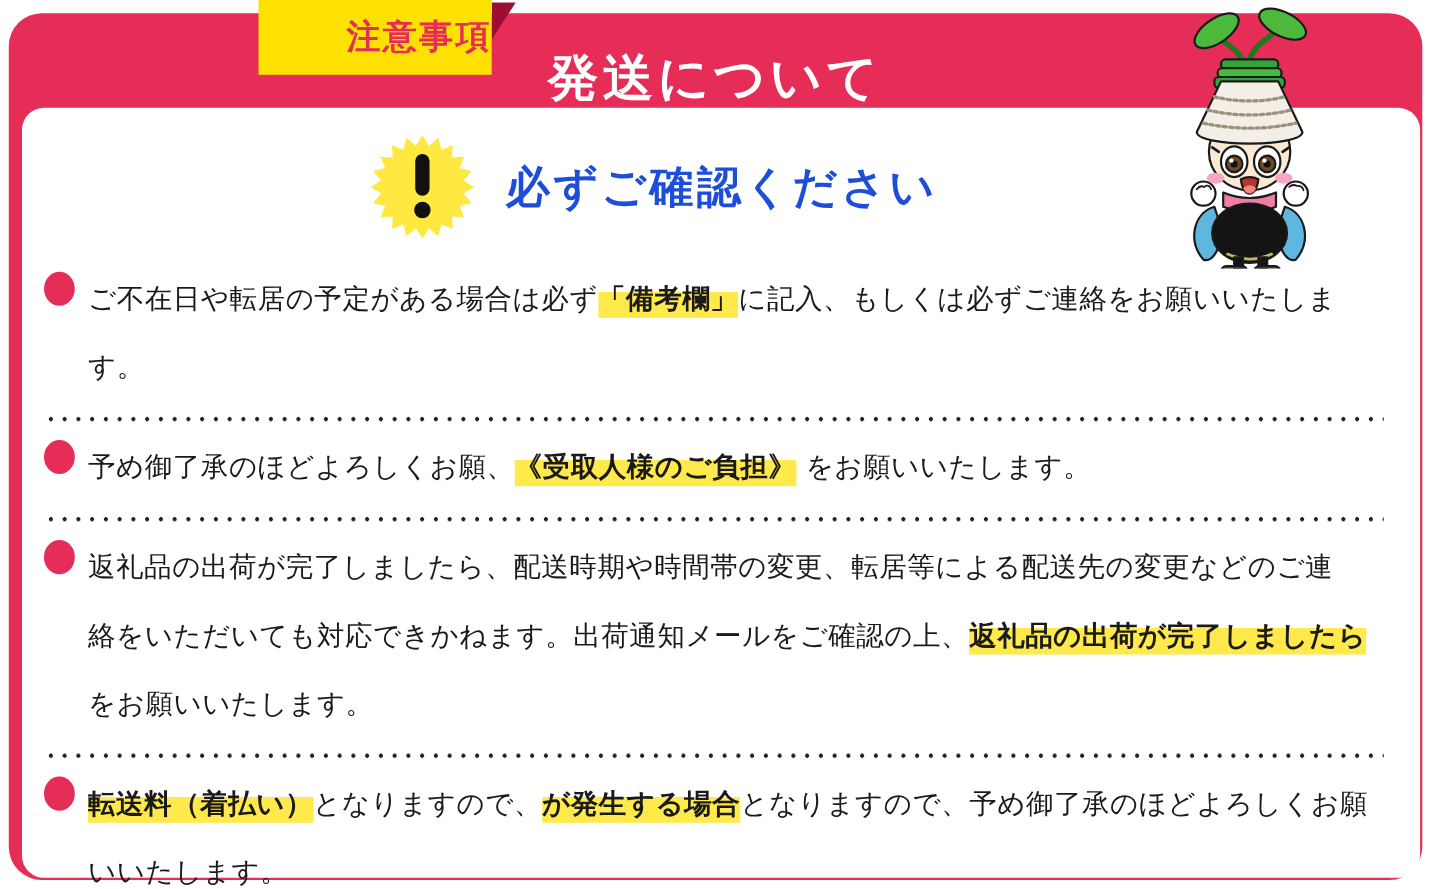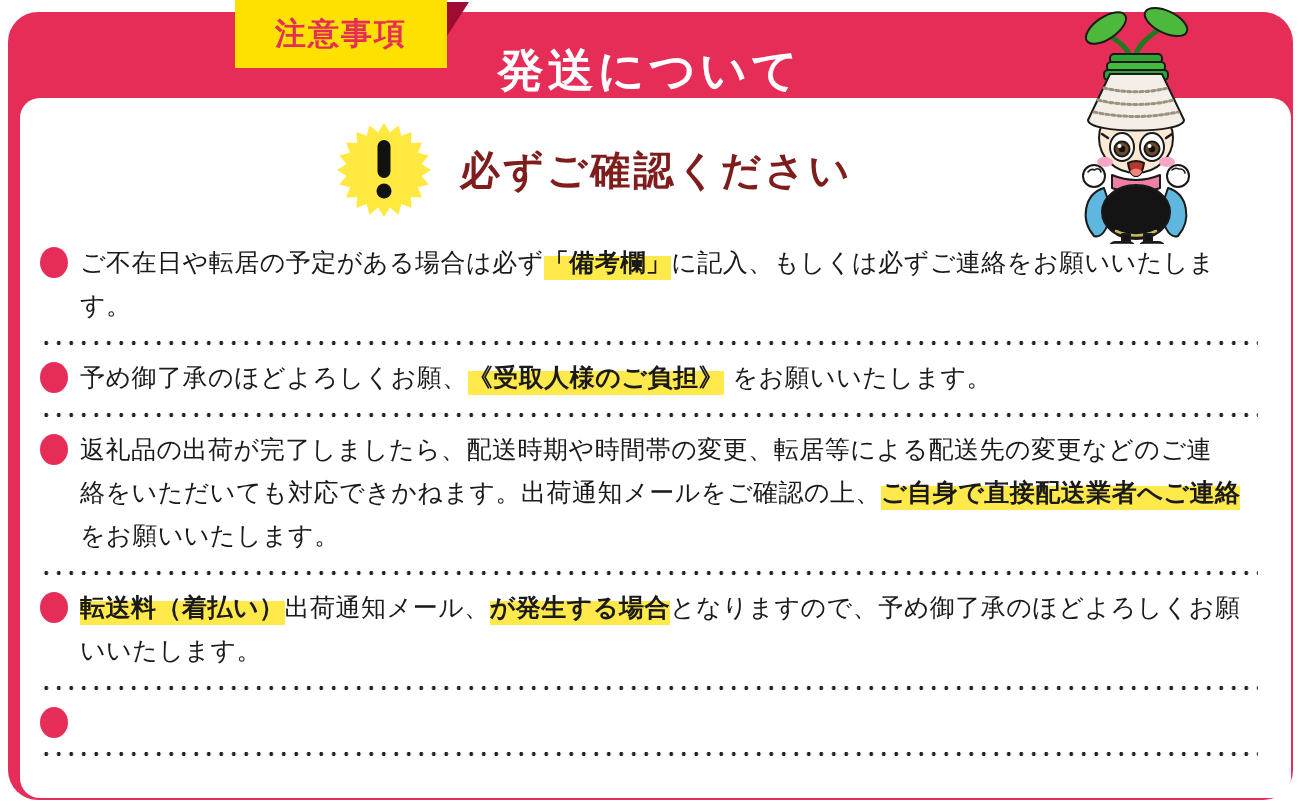--- a/index.html
+++ b/index.html
@@ -13,21 +13,21 @@
     background:#E62D58;border-radius:30px;
   }
   
   .panel{
     position:absolute;left:20px;right:9px;top:98px;bottom:10px;
     background:#ffffff;border-radius:20px;
   }
   
   .badge{
     position:absolute;left:235px;top:0;width:212px;height:68px;
-    background:#FFE100;z-index:6;display:flex;align-items:center;justify-content:center;
+    background:#FFE100;z-index:6;display:flex;align-items:center;justify-content:flex-end;
   }
   .badge span{
     color:#E62D58;font-weight:800;font-size:31px;letter-spacing:2px;
   }
   .fold{
     position:absolute;left:447px;top:2px;width:22px;height:34px;
     background:#9E0C34;clip-path:polygon(0 0,100% 0,0 100%);z-index:5;
   }
   .page-title{
     position:absolute;left:0;top:40px;width:100%;text-align:center;
@@ -36,29 +36,29 @@
   
   .mascot{position:absolute;left:1072px;top:4px;z-index:7;}
   
   .content{
     position:absolute;left:40px;right:42px;top:118px;bottom:14px;z-index:2;
   }
   .warn{
     display:flex;align-items:center;justify-content:center;gap:28px;
     margin:4px 0 14px 0;position:relative;left:-55px;height:96px;
   }
-  .warn-title{font-size:40px;font-weight:800;letter-spacing:3px;color:#7f1d1d;}
+  .warn-title{font-size:40px;font-weight:800;letter-spacing:3px;color:#1d4ed8;}
   .list{margin-top:2px;}
   .item{display:flex;gap:12px;padding:9px 0 12px 0;}
   .bullet{
     flex:0 0 28px;width:28px;height:31px;border-radius:50%;
     background:#E62D58;margin-top:6px;
   }
   .txt{
-    font-size:25px;line-height:43px;font-weight:500;white-space:pre-line;
+    font-size:25px;line-height:62px;font-weight:500;white-space:pre-line;
     letter-spacing:0.5px;
   }
   .txt .hl{
     font-weight:800;
     background:linear-gradient(to bottom,transparent 26%,#FFE94B 26%,#FFE94B 100%);
     padding-bottom:3px;
   }
   .dots{
     height:4px;margin:2px 0;
     background-image:radial-gradient(circle,#222 1.8px,transparent 2.1px);
@@ -155,29 +155,29 @@
         <span class="bullet"></span>
         <div>
           <div class="txt"><span>予め御了承のほどよろしくお願、</span><span class="hl">《受取人様のご負担》</span><span> をお願いいたします。</span></div>
         </div>
       </div>
       <div class="dots"></div>
       <div class="item">
         <span class="bullet"></span>
         <div>
           <div class="txt"><span>返礼品の出荷が完了しましたら、配送時期や時間帯の変更、転居等による配送先の変更などのご連
-絡をいただいても対応できかねます。出荷通知メールをご確認の上、</span><span class="hl">ご自身で直接配送業者へご連絡</span><span>
+絡をいただいても対応できかねます。出荷通知メールをご確認の上、</span><span class="hl">返礼品の出荷が完了しましたら</span><span>
 をお願いいたします。</span></div>
         </div>
       </div>
       <div class="dots"></div>
       <div class="item">
         <span class="bullet"></span>
         <div>
-          <div class="txt"><span class="hl">転送料（着払い）</span><span>出荷通知メール、</span><span class="hl">が発生する場合</span><span>となりますので、予め御了承のほどよろしくお願
+          <div class="txt"><span class="hl">転送料（着払い）</span><span>となりますので、</span><span class="hl">が発生する場合</span><span>となりますので、予め御了承のほどよろしくお願
 いいたします。</span></div>
         </div>
       </div>
       <div class="dots"></div>
       <div class="item">
         <span class="bullet"></span>
       </div>
       <div class="dots"></div>
       <div class="item"></div>
     </div>

